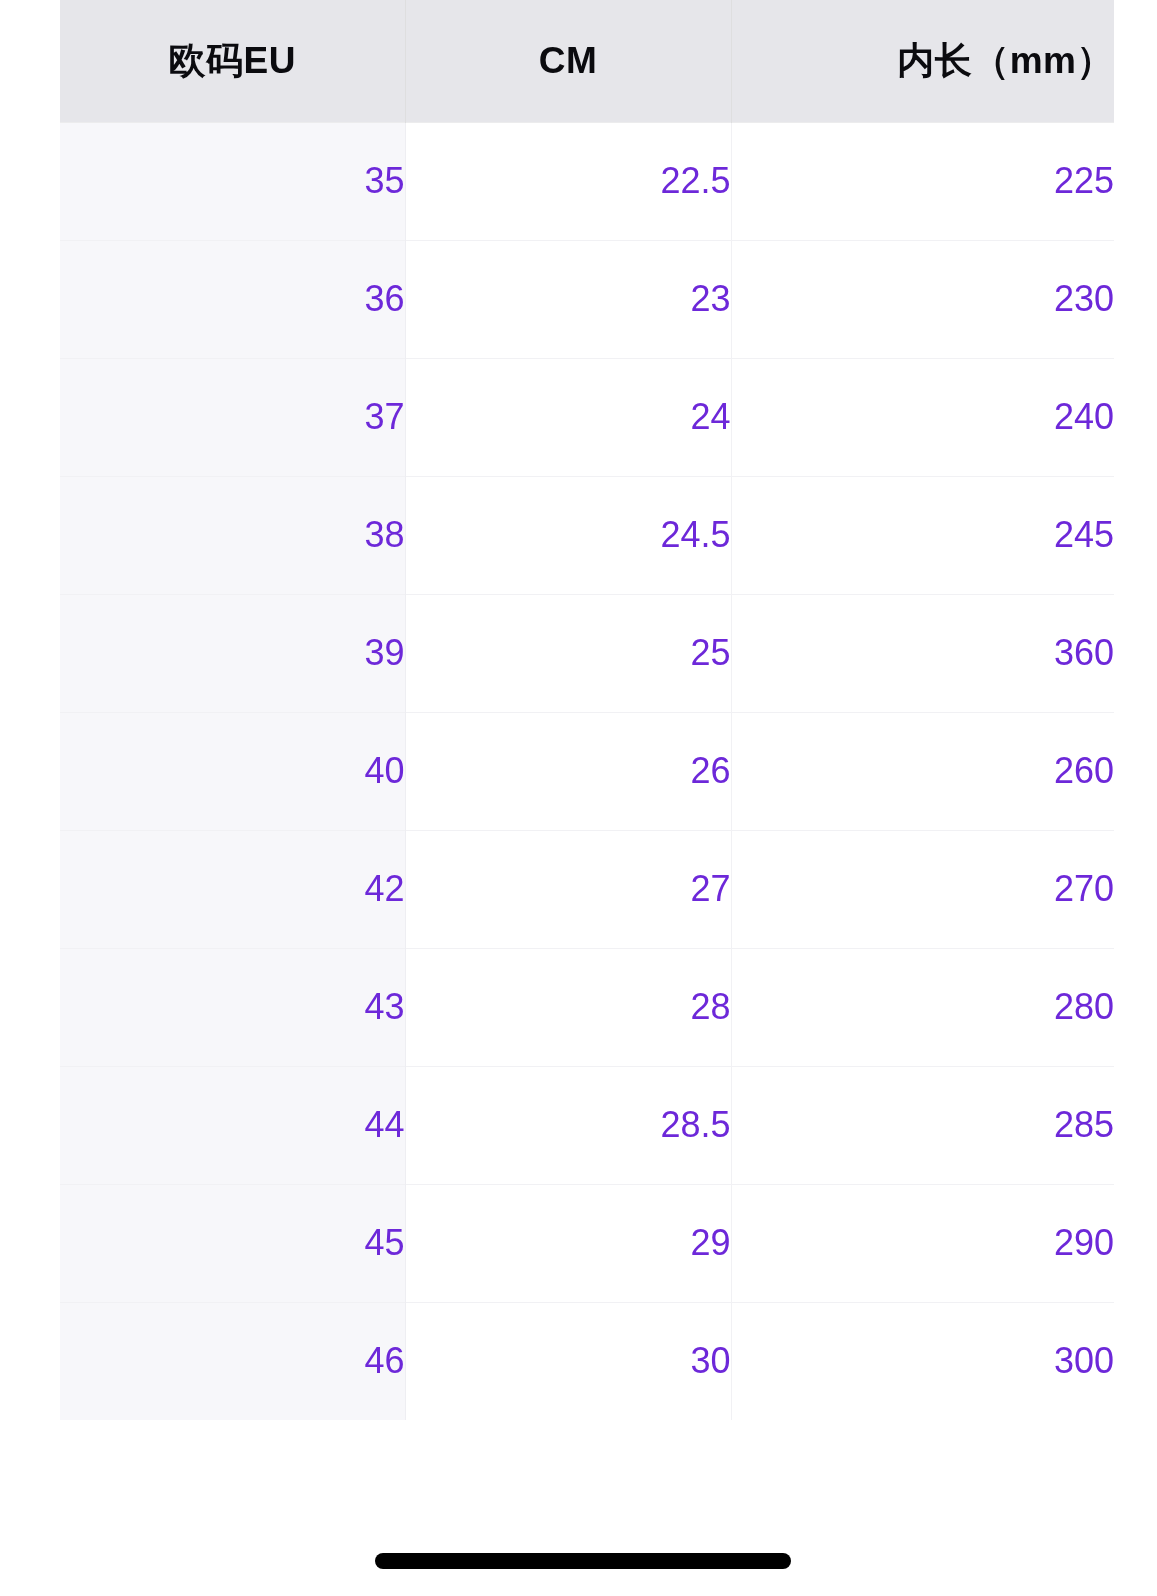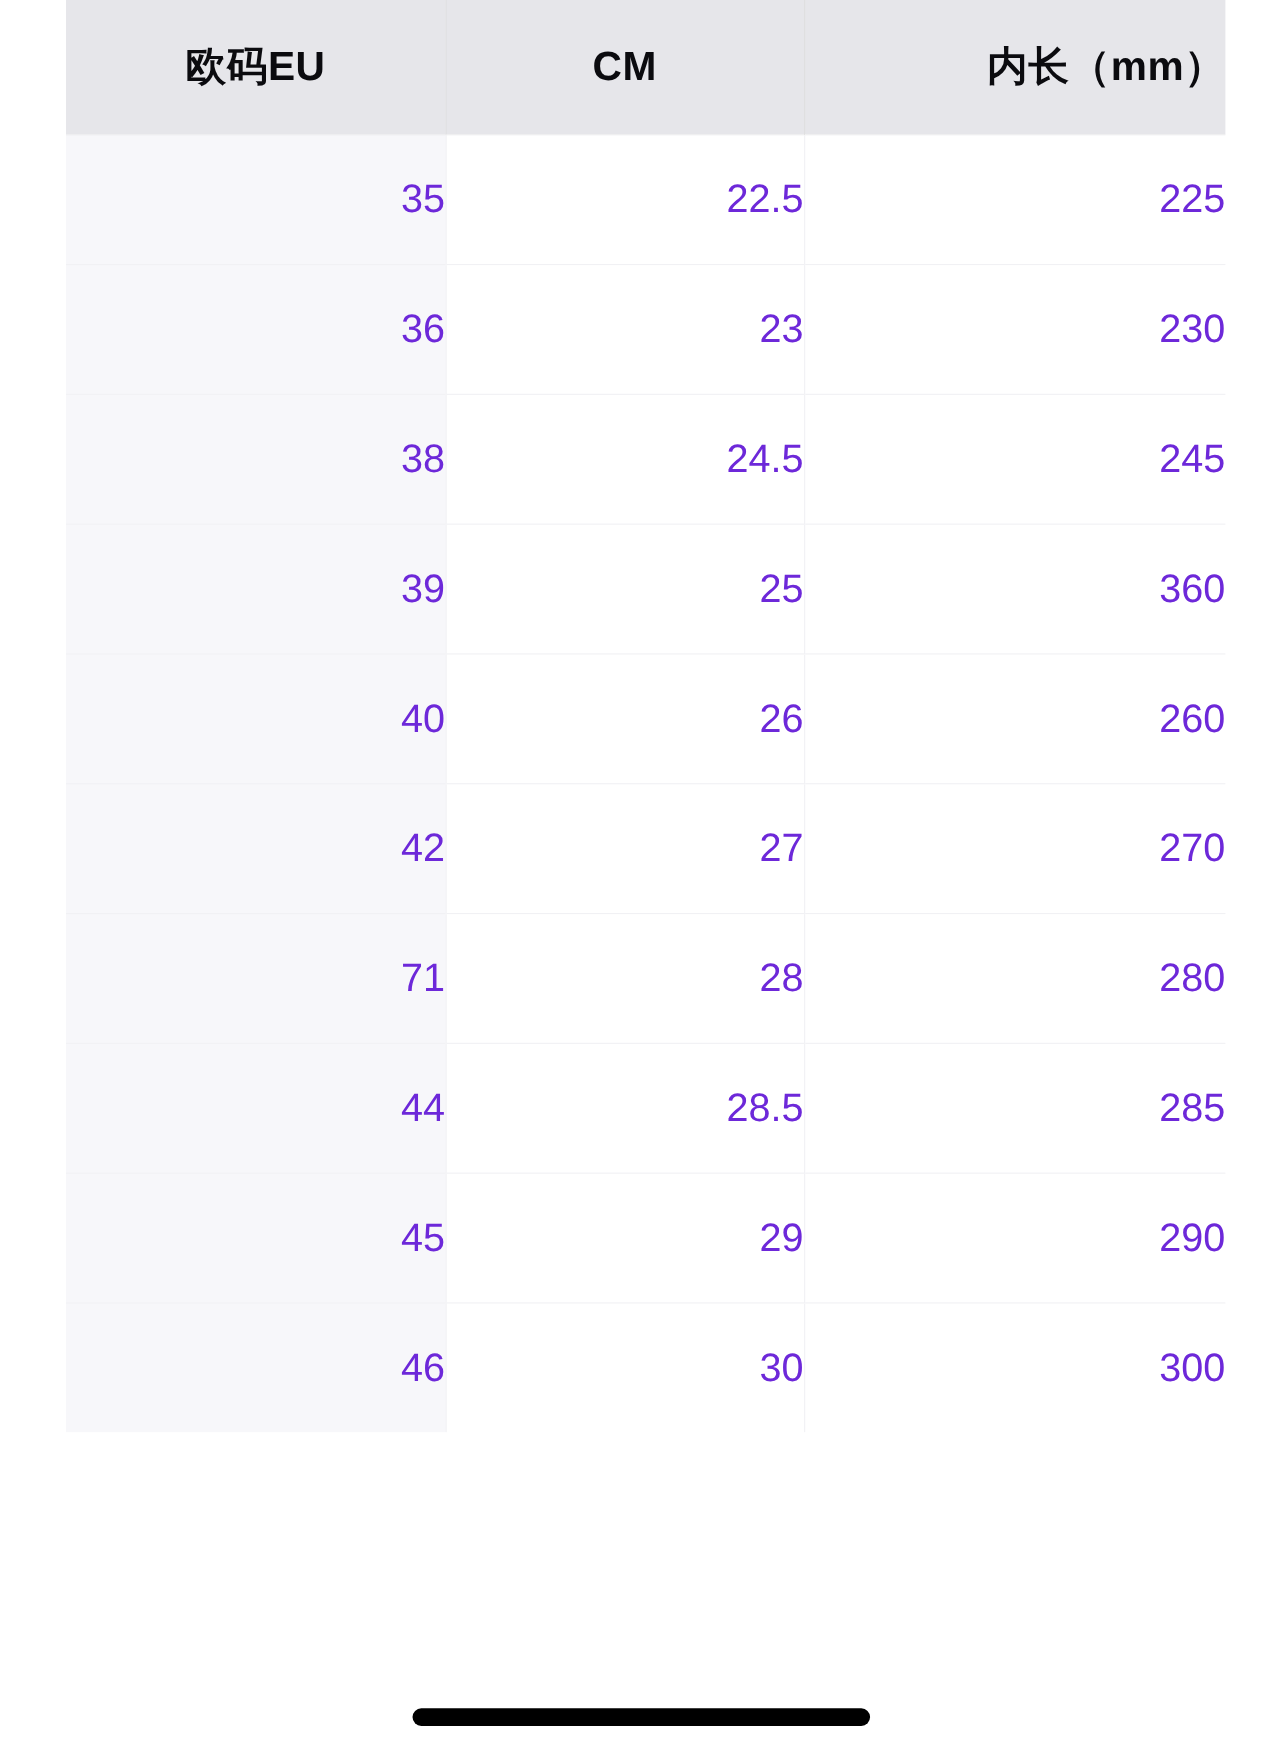--- a/index.html
+++ b/index.html
@@ -112,41 +112,46 @@
         <td class="col-eu">35</td>
         <td class="col-cm">22.5</td>
         <td class="col-mm">225</td>
       </tr>
       <tr>
         <td class="col-eu">36</td>
         <td class="col-cm">23</td>
         <td class="col-mm">230</td>
       </tr>
       <tr>
+        <td class="col-eu">37</td>
+        <td class="col-cm">24</td>
+        <td class="col-mm">240</td>
+      </tr>
+      <tr>
         <td class="col-eu">38</td>
         <td class="col-cm">24.5</td>
         <td class="col-mm">245</td>
       </tr>
       <tr>
         <td class="col-eu">39</td>
         <td class="col-cm">25</td>
         <td class="col-mm">360</td>
       </tr>
       <tr>
         <td class="col-eu">40</td>
         <td class="col-cm">26</td>
         <td class="col-mm">260</td>
       </tr>
       <tr>
         <td class="col-eu">42</td>
         <td class="col-cm">27</td>
         <td class="col-mm">270</td>
       </tr>
       <tr>
-        <td class="col-eu">71</td>
+        <td class="col-eu">43</td>
         <td class="col-cm">28</td>
         <td class="col-mm">280</td>
       </tr>
       <tr>
         <td class="col-eu">44</td>
         <td class="col-cm">28.5</td>
         <td class="col-mm">285</td>
       </tr>
       <tr>
         <td class="col-eu">45</td>

